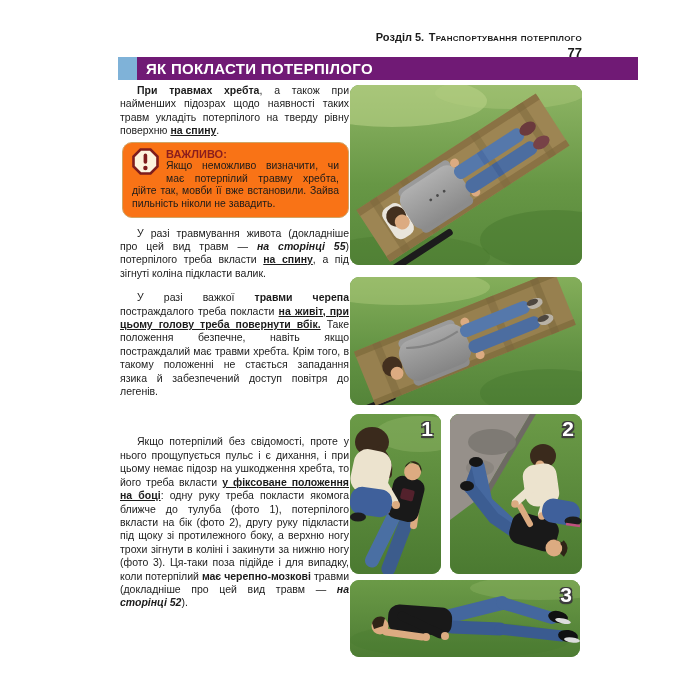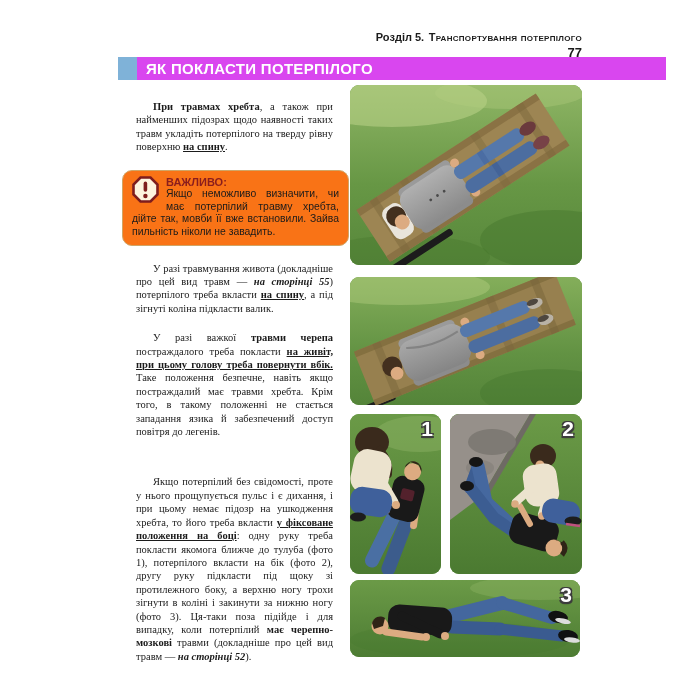--- a/index.html
+++ b/index.html
@@ -13,35 +13,34 @@
     position:absolute;left:118px;top:27px;width:464px;
     display:flex;justify-content:space-between;align-items:flex-end;
     border-bottom:1.4px solid #222;padding-bottom:5px;flex-direction:column;
   }
   .runhead .chap{font-size:11px;font-weight:bold;}
   .runhead .sect{font-size:11px;font-weight:bold;font-variant:small-caps;letter-spacing:.3px;}
   .runhead .pagenum{font-size:13px;font-weight:bold;}
   
   .banner{
     position:absolute;left:118px;top:57px;width:520px;height:23px;
-    background:#d946ef;
-    padding-left:28px;
+    background:#701a75;
   }
   .banner .accent{position:absolute;left:0;top:0;width:19px;height:23px;background:#7fb2d8;}
   .banner .btitle{
     position:absolute;left:28px;top:0;line-height:23px;
     color:#fff;font-weight:bold;font-size:15px;letter-spacing:.3px;white-space:nowrap;
   }
   
   .textcol{
     position:absolute;left:120px;top:84px;width:229px;
     font-size:10.5px;line-height:13.4px;text-align:justify;
     hyphens:auto;-webkit-hyphens:auto;
   }
-  .textcol p{margin:16px;text-indent:17px;font-family:Liberation Serif, serif;}
+  .textcol p{margin:0;text-indent:17px;}
   .textcol p + p{margin-top:11px;}
   .seg-b{font-weight:bold;}
   .seg-u{text-decoration:underline;}
   .seg-i{font-style:italic;}
   p.para-3{margin-top:37px !important;}
   
   .warnbox{
     border:1.6px solid #d0a566;border-radius:10px;background:#f97316;
     padding:4px 9px 6px 9px;margin:4px 0 9px 2px;
     font-size:10.4px;line-height:12.6px;text-align:justify;

